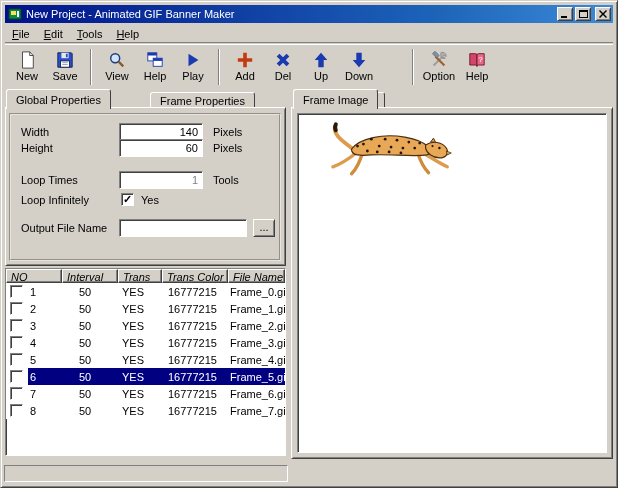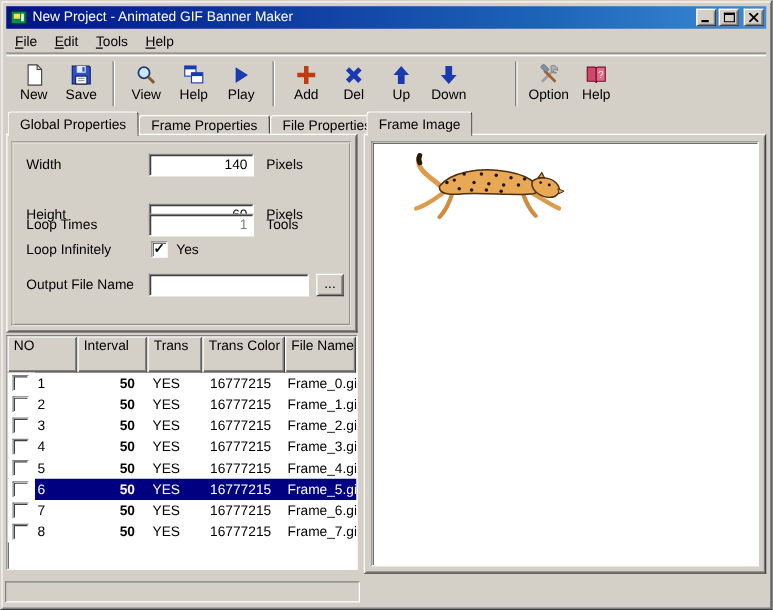--- a/index.html
+++ b/index.html
@@ -87,32 +87,32 @@
   }
   .checkbox.checked::after{ content:"\2713"; font-weight:bold; }
   .cb-pos{ left:110px; top:2px; }
   .cb-text{ position:absolute; left:130px; top:3px; }
   
   .frame-table{
     position:absolute; left:4px; top:267px; width:281px; height:188px; background:#fff;
     border:1px solid; border-color:#808080 #ffffff #ffffff #808080;
     box-shadow: inset 1px 1px 0 #404040; overflow:hidden; font-size:11px;
   }
-  .ft-header{ display:flex; height:29px; }
+  .ft-header{ display:flex; height:14px;font-style:italic; }
   .ft-h{
     background:#d4d0c8; padding:1px 4px; white-space:nowrap; overflow:hidden;
     border:1px solid; border-color:#ffffff #404040 #404040 #ffffff;
     box-shadow: inset -1px -1px 0 #808080; cursor:default;
   }
   .w-no{ width:56px; } .w-int{ width:56px; } .w-trans{ width:44px; } .w-color{ width:66px; } .w-file{ flex:1; }
   .ft-row{ display:flex; height:17px; align-items:center; cursor:default; }
   .ft-cb-wrap{ width:22px; position:relative; height:17px; flex:0 0 22px; background:#fff; }
   .ft-cb-wrap .checkbox{ left:4px; top:2px; }
   .ft-rest{ flex:1; display:flex; height:17px; align-items:center; }
-  .c-no{ width:34px; padding-left:2px; } .c-int{ width:56px; text-align:right; padding-right:10px;font-weight:bold; }
+  .c-no{ width:34px; padding-left:2px; } .c-int{ width:56px; text-align:center; padding-right:10px; }
   .c-trans{ width:44px; padding-left:4px; } .c-color{ width:66px; padding-left:6px; }
   .c-file{ flex:1; padding-left:2px; white-space:nowrap; overflow:hidden; }
   .ft-row.selected .ft-rest{ background:#000080; color:#fff; }
   
   .image-area{
     position:absolute; left:296px; top:112px; width:310px; height:340px; background:#fff;
     border:1px solid; border-color:#808080 #ffffff #ffffff #808080;
     box-shadow: inset 1px 1px 0 #404040;
   }
   .cheetah{ position:absolute; left:24px; top:6px; }
@@ -240,35 +240,35 @@
     <div class="tool-btn">
       <svg width="20" height="18" viewBox="0 0 20 20">
           <path d="M2 3h6.5c.8 0 1.5.6 1.5 1.4V17c0-.8-.7-1.4-1.5-1.4H2z" fill="#d04868" stroke="#701030"></path>
           <path d="M18 3h-6.5c-.8 0-1.5.6-1.5 1.4V17c0-.8.7-1.4 1.5-1.4H18z" fill="#e86888" stroke="#701030"></path>
           <text x="11.5" y="12.5" font-size="9" fill="#fff">?</text>
         </svg>
       <span>Help</span>
     </div>
   </div>
 
-  <div class="tabstrip" style="left:5px; top:88px;">
+  <div class="tabstrip" style="left:5px; top:88px;gap:39px;">
     <div class="tab active">Global Properties</div>
     <div class="tab">Frame Properties</div>
     <div class="tab">File Properties</div>
   </div>
 
   <div class="page left-page"></div>
 
   <div class="groupbox">
     <div class="prop-row" style="top:8px;">
       <span class="prop-label">Width</span>
       <input class="field num-field" readonly="" value="140" style="">
       <span class="prop-unit">Pixels</span>
     </div>
-    <div class="prop-row" style="top:48px;padding-left:24px;">
+    <div class="prop-row" style="top:24px;padding-left:24px;">
       <span class="prop-label">Height</span>
       <input class="field num-field" readonly="" value="60" style="">
       <span class="prop-unit">Pixels</span>
     </div>
     <div class="prop-row" style="top:56px;">
       <span class="prop-label">Loop Times</span>
       <input class="field num-field disabled" readonly="" value="1" style="">
       <span class="prop-unit">Tools</span>
     </div>
     <div class="prop-row" style="top:76px;">

